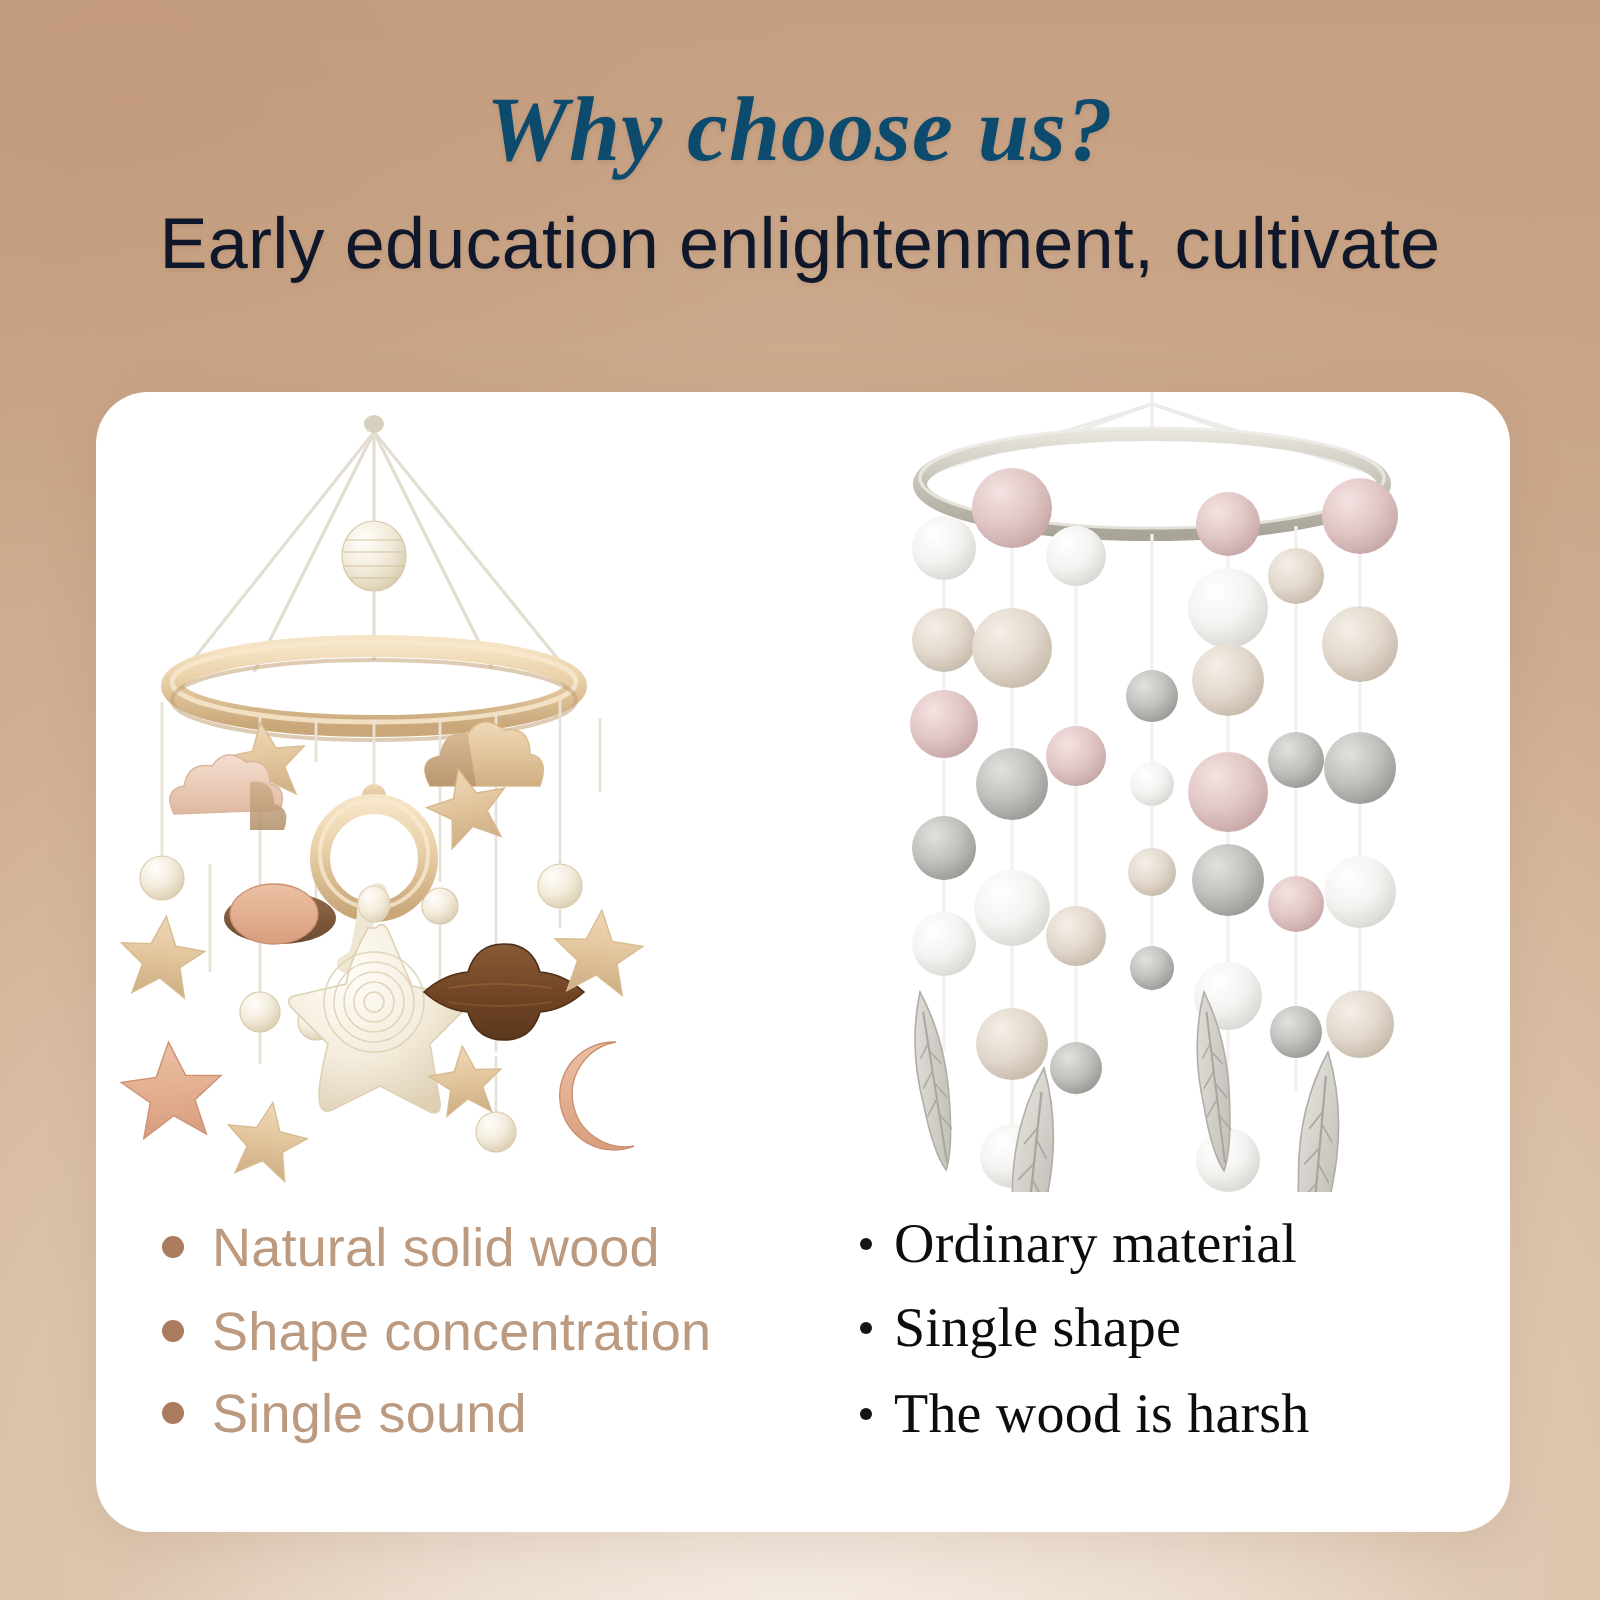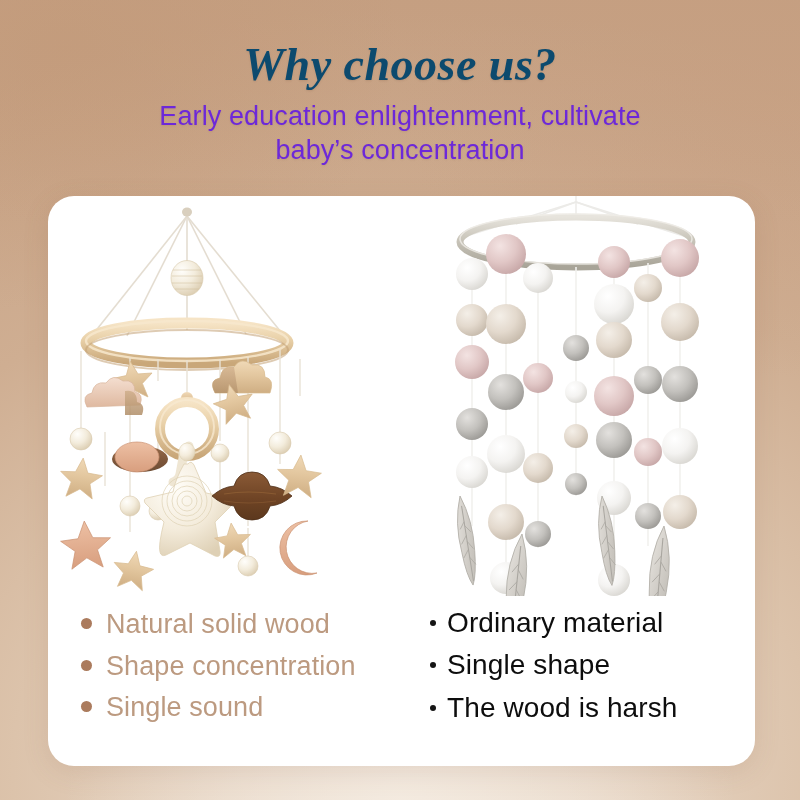--- a/index.html
+++ b/index.html
@@ -40,22 +40,22 @@
   .title{
     font-family:"Liberation Serif", serif;
     font-style:italic;font-weight:700;
     font-size:46px;line-height:1;
     color:#0c4a6e;
     margin-top:42px;
     letter-spacing:.5px;
     text-shadow:0 1px 2px rgba(120,85,60,.18);
   }
   .subtitle{
-    font-size:27px;line-height:1.26;font-weight:300;
-    color:#6d28d9;
+    font-size:36px;line-height:1.26;font-weight:300;
+    color:#0f172a;
     margin-top:11px;
     letter-spacing:.1px;
     text-shadow:0 1px 2px rgba(120,85,60,.13);
   }
 
   
   .card{
     position:absolute;left:48px;top:196px;width:707px;height:570px;
     background:#fff;border-radius:26px;overflow:hidden;
     box-shadow:0 6px 26px rgba(140,102,74,.16);
@@ -63,21 +63,21 @@
 
   .products{position:absolute;left:0;top:0;width:707px;height:400px;}
 
   
   .lists{
     position:absolute;left:0;top:405px;width:800px;height:150px;
     display:flex;
   }
   .list-col{box-sizing:border-box;}
   .list-left{width:368px;padding-left:33px;padding-top:6px;}
-  .list-right{width:339px;padding-left:14px;padding-top:4px;}
+  .list-right{width:339px;padding-left:14px;padding-top:4px;font-family:Liberation Serif, serif;}
   .li{display:flex;align-items:baseline;margin-bottom:6px;}
   .bullet-lg{
     width:11px;height:11px;border-radius:50%;
     background:#ab7b5d;flex:0 0 auto;margin-right:14px;
     position:relative;top:-4px;
   }
   .bullet-sm{
     width:6px;height:6px;border-radius:50%;
     background:#151515;flex:0 0 auto;margin-right:11px;
     position:relative;top:-6px;
@@ -99,21 +99,20 @@
   <div class="bg-base"></div>
   <div class="bg-tint-a"></div>
   <div class="bg-tint-b"></div>
   <div class="bg-tint-c"></div>
   <div class="bg-tint-d"></div>
 
   <div class="header">
     <div class="title">Why choose us?</div>
     <div class="subtitle">
       <div>Early education enlightenment, cultivate</div>
-      <div>baby’s concentration</div>
     </div>
   </div>
 
   <div class="card">
 
     <div class="products">
 
       <svg viewBox="0 0 360 400" width="360" height="400" style="position:absolute;left:0;top:0">
         <defs>
           <linearGradient id="woodLight" x1="0" y1="0" x2="0" y2="1">

